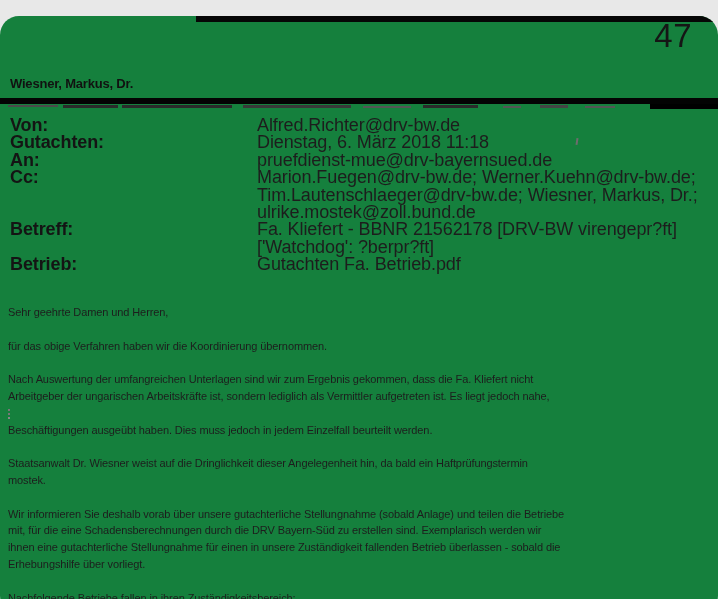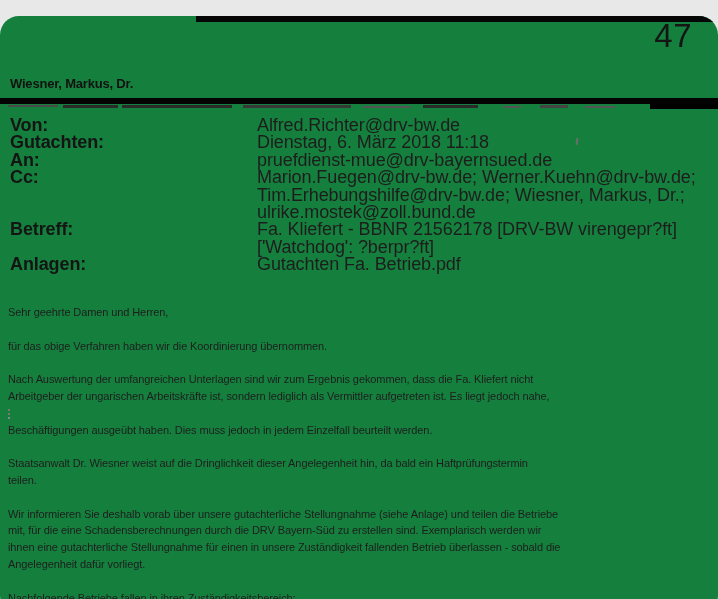--- a/index.html
+++ b/index.html
@@ -88,48 +88,48 @@
       <span class="hval">Dienstag, 6. März 2018 11:18</span>
     </div>
     <div class="hrow">
       <span class="hlabel">An:</span>
       <span class="hval">pruefdienst-mue@drv-bayernsued.de</span>
     </div>
     <div class="hrow">
       <span class="hlabel">Cc:</span>
       <span class="hval">
         <div class="cc-line">Marion.Fuegen@drv-bw.de; Werner.Kuehn@drv-bw.de;</div>
-        <div class="cc-line">Tim.Erhebungshilfe@drv-bw.de; Wiesner, Markus, Dr.;</div>
+        <div class="cc-line">Tim.Lautenschlaeger@drv-bw.de; Wiesner, Markus, Dr.;</div>
         <div class="cc-line">ulrike.mostek@zoll.bund.de</div>
       </span>
     </div>
     <div class="hrow">
       <span class="hlabel">Betreff:</span>
       <span class="hval">Fa. Kliefert - BBNR 21562178 [DRV-BW virengepr?ft] ['Watchdog': ?berpr?ft]</span>
     </div>
     <div class="hrow">
-      <span class="hlabel">Anlagen:</span>
+      <span class="hlabel">Betrieb:</span>
       <span class="hval">Gutachten Fa. Betrieb.pdf</span>
     </div>
   </div>
 
   <div class="body-text">
     <div class="body-line">Sehr geehrte Damen und Herren,</div>
     <div class="body-line"></div>
     <div class="body-line">für das obige Verfahren haben wir die Koordinierung übernommen.</div>
     <div class="body-line"></div>
     <div class="body-line">Nach Auswertung der umfangreichen Unterlagen sind wir zum Ergebnis gekommen, dass die Fa. Kliefert nicht</div>
     <div class="body-line">Arbeitgeber der ungarischen Arbeitskräfte ist, sondern lediglich als Vermittler aufgetreten ist. Es liegt jedoch nahe,</div>
     <div class="body-line"><span class="cut-char-artifact"></span></div>
     <div class="body-line">Beschäftigungen ausgeübt haben. Dies muss jedoch in jedem Einzelfall beurteilt werden.</div>
     <div class="body-line"></div>
     <div class="body-line">Staatsanwalt Dr. Wiesner weist auf die Dringlichkeit dieser Angelegenheit hin, da bald ein Haftprüfungstermin</div>
-    <div class="body-line">teilen.</div>
+    <div class="body-line">mostek.</div>
     <div class="body-line"></div>
-    <div class="body-line">Wir informieren Sie deshalb vorab über unsere gutachterliche Stellungnahme (siehe Anlage) und teilen die Betriebe</div>
+    <div class="body-line">Wir informieren Sie deshalb vorab über unsere gutachterliche Stellungnahme (sobald Anlage) und teilen die Betriebe</div>
     <div class="body-line">mit, für die eine Schadensberechnungen durch die DRV Bayern-Süd zu erstellen sind. Exemplarisch werden wir</div>
     <div class="body-line">ihnen eine gutachterliche Stellungnahme für einen in unsere Zuständigkeit fallenden Betrieb überlassen - sobald die</div>
-    <div class="body-line">Angelegenheit dafür vorliegt.</div>
+    <div class="body-line">Erhebungshilfe über vorliegt.</div>
     <div class="body-line"></div>
     <div class="body-line">Nachfolgende Betriebe fallen in ihren Zuständigkeitsbereich;</div>
   </div>
 
 </div>
 
 </body></html>

